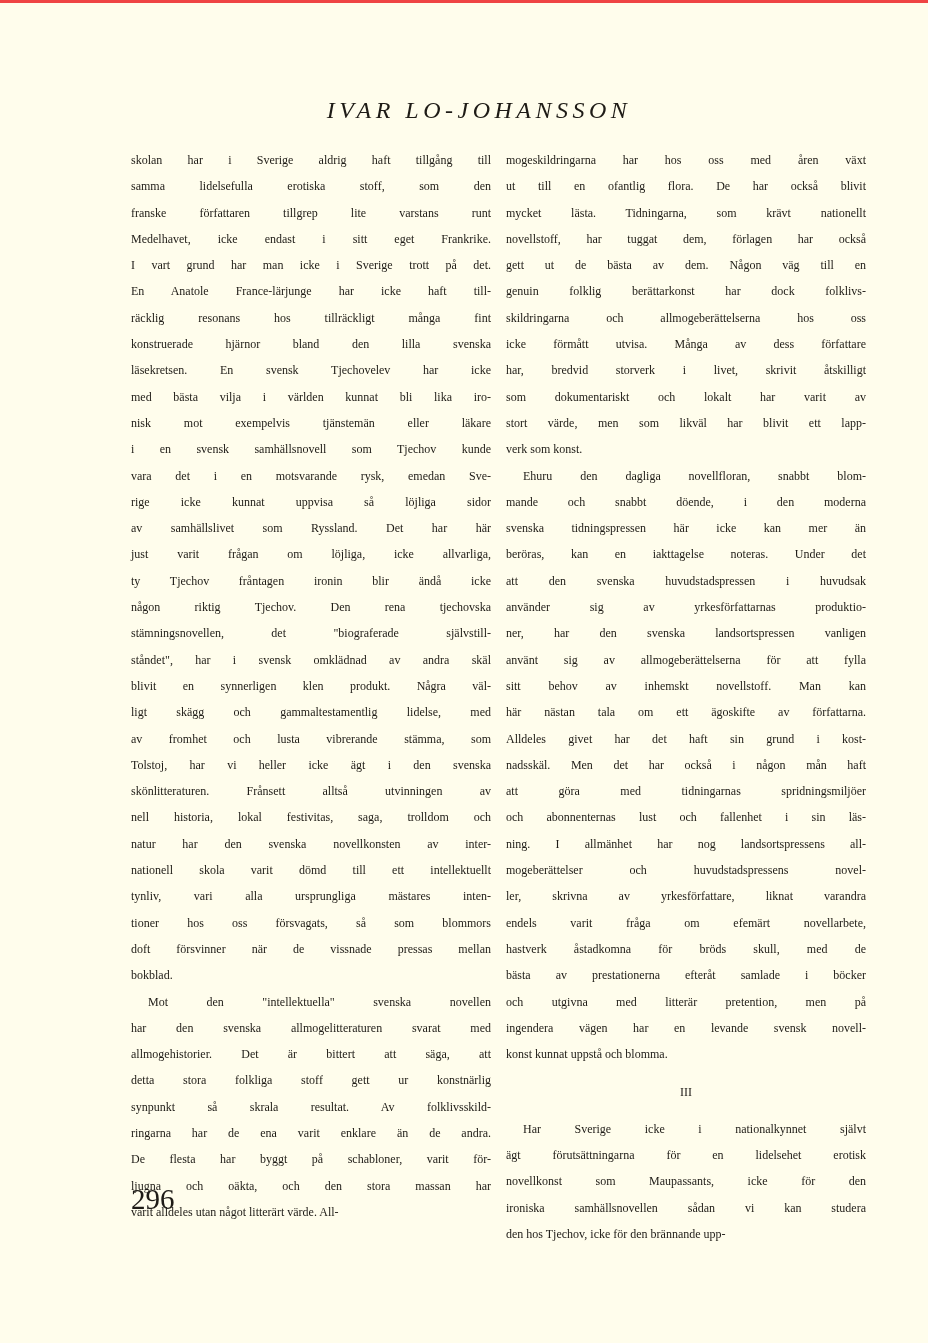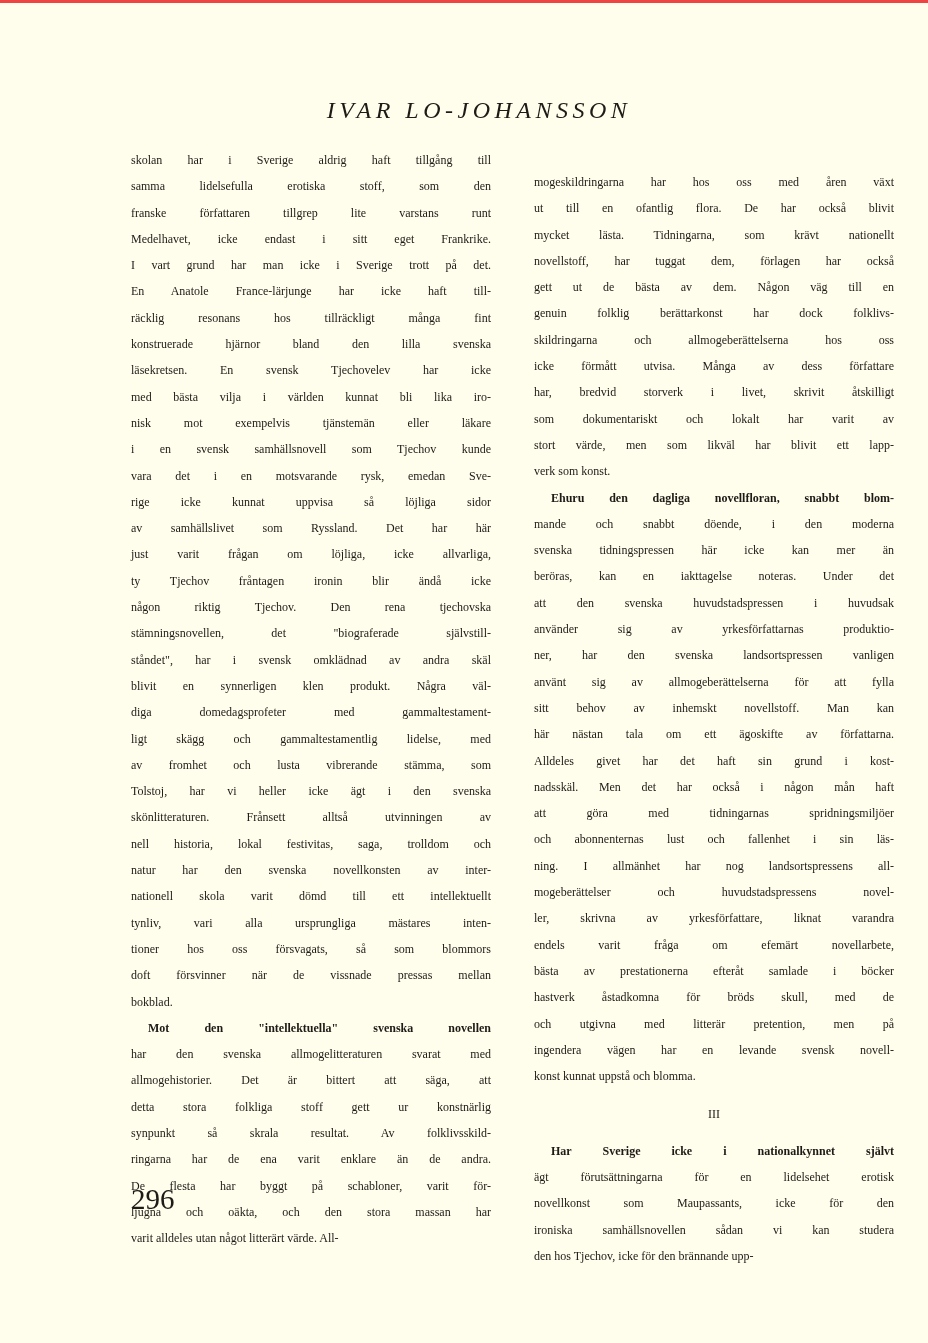--- a/index.html
+++ b/index.html
@@ -40,34 +40,33 @@
     .column {
       position: absolute;
       top: 144px;
       width: 360px;
       font-family: "Liberation Serif", serif;
       font-size: 12px;
       line-height: 26.3px;
       text-align: justify;
     }
     .col-left { left: 131px; }
-    .col-right { left: 534px; margin-top: 22px; }
+    .col-right { left: 506px; }
     .line {
       display: block;
       white-space: nowrap;
       text-align-last: justify;
       text-align: justify;
       height: 26.3px;
     }
     .line.last {
       text-align-last: left;
     }
     .line.indent {
       padding-left: 17px;
-      font-weight: bold;
     }
     .line.center {
       text-align: center;
       text-align-last: center;
     }
     .section-heading {
       margin-top: 12px;
       margin-bottom: 10px;
       font-family: Liberation Serif, serif;
     }
@@ -101,21 +100,20 @@
         <span class="line">i en svensk samhällsnovell som Tjechov kunde</span>
         <span class="line">vara det i en motsvarande rysk, emedan Sve-</span>
         <span class="line">rige icke kunnat uppvisa så löjliga sidor</span>
         <span class="line">av samhällslivet som Ryssland. Det har här</span>
         <span class="line">just varit frågan om löjliga, icke allvarliga,</span>
         <span class="line">ty Tjechov fråntagen ironin blir ändå icke</span>
         <span class="line">någon riktig Tjechov. Den rena tjechovska</span>
         <span class="line">stämningsnovellen, det "biograferade självstill-</span>
         <span class="line">ståndet", har i svensk omklädnad av andra skäl</span>
         <span class="line">blivit en synnerligen klen produkt. Några väl-</span>
-        <span class="line">diga domedagsprofeter med gammaltestament-</span>
         <span class="line">ligt skägg och gammaltestamentlig lidelse, med</span>
         <span class="line">av fromhet och lusta vibrerande stämma, som</span>
         <span class="line">Tolstoj, har vi heller icke ägt i den svenska</span>
         <span class="line">skönlitteraturen. Frånsett alltså utvinningen av</span>
         <span class="line">nell historia, lokal festivitas, saga, trolldom och</span>
         <span class="line">natur har den svenska novellkonsten av inter-</span>
         <span class="line">nationell skola varit dömd till ett intellektuellt</span>
         <span class="line">tynliv, vari alla ursprungliga mästares inten-</span>
         <span class="line">tioner hos oss försvagats, så som blommors</span>
         <span class="line">doft försvinner när de vissnade pressas mellan</span>
@@ -160,22 +158,22 @@
         <span class="line">sitt behov av inhemskt novellstoff. Man kan</span>
         <span class="line">här nästan tala om ett ägoskifte av författarna.</span>
         <span class="line">Alldeles givet har det haft sin grund i kost-</span>
         <span class="line">nadsskäl. Men det har också i någon mån haft</span>
         <span class="line">att göra med tidningarnas spridningsmiljöer</span>
         <span class="line">och abonnenternas lust och fallenhet i sin läs-</span>
         <span class="line">ning. I allmänhet har nog landsortspressens all-</span>
         <span class="line">mogeberättelser och huvudstadspressens novel-</span>
         <span class="line">ler, skrivna av yrkesförfattare, liknat varandra</span>
         <span class="line">endels varit fråga om efemärt novellarbete,</span>
+        <span class="line">hastverk åstadkomna för bröds skull, med de</span>
         <span class="line">bästa av prestationerna efteråt samlade i böcker</span>
-        <span class="line">hastverk åstadkomna för bröds skull, med de</span>
         <span class="line">och utgivna med litterär pretention, men på</span>
         <span class="line">ingendera vägen har en levande svensk novell-</span>
         <span class="line last">konst kunnat uppstå och blomma.</span>
       </div>
       <span class="line center section-heading">III</span>
       <div>
         <span class="line indent">Har Sverige icke i nationalkynnet självt</span>
         <span class="line">ägt förutsättningarna för en lidelsehet erotisk</span>
         <span class="line">novellkonst som Maupassants, icke för den</span>
         <span class="line">ironiska samhällsnovellen sådan vi kan studera</span>

